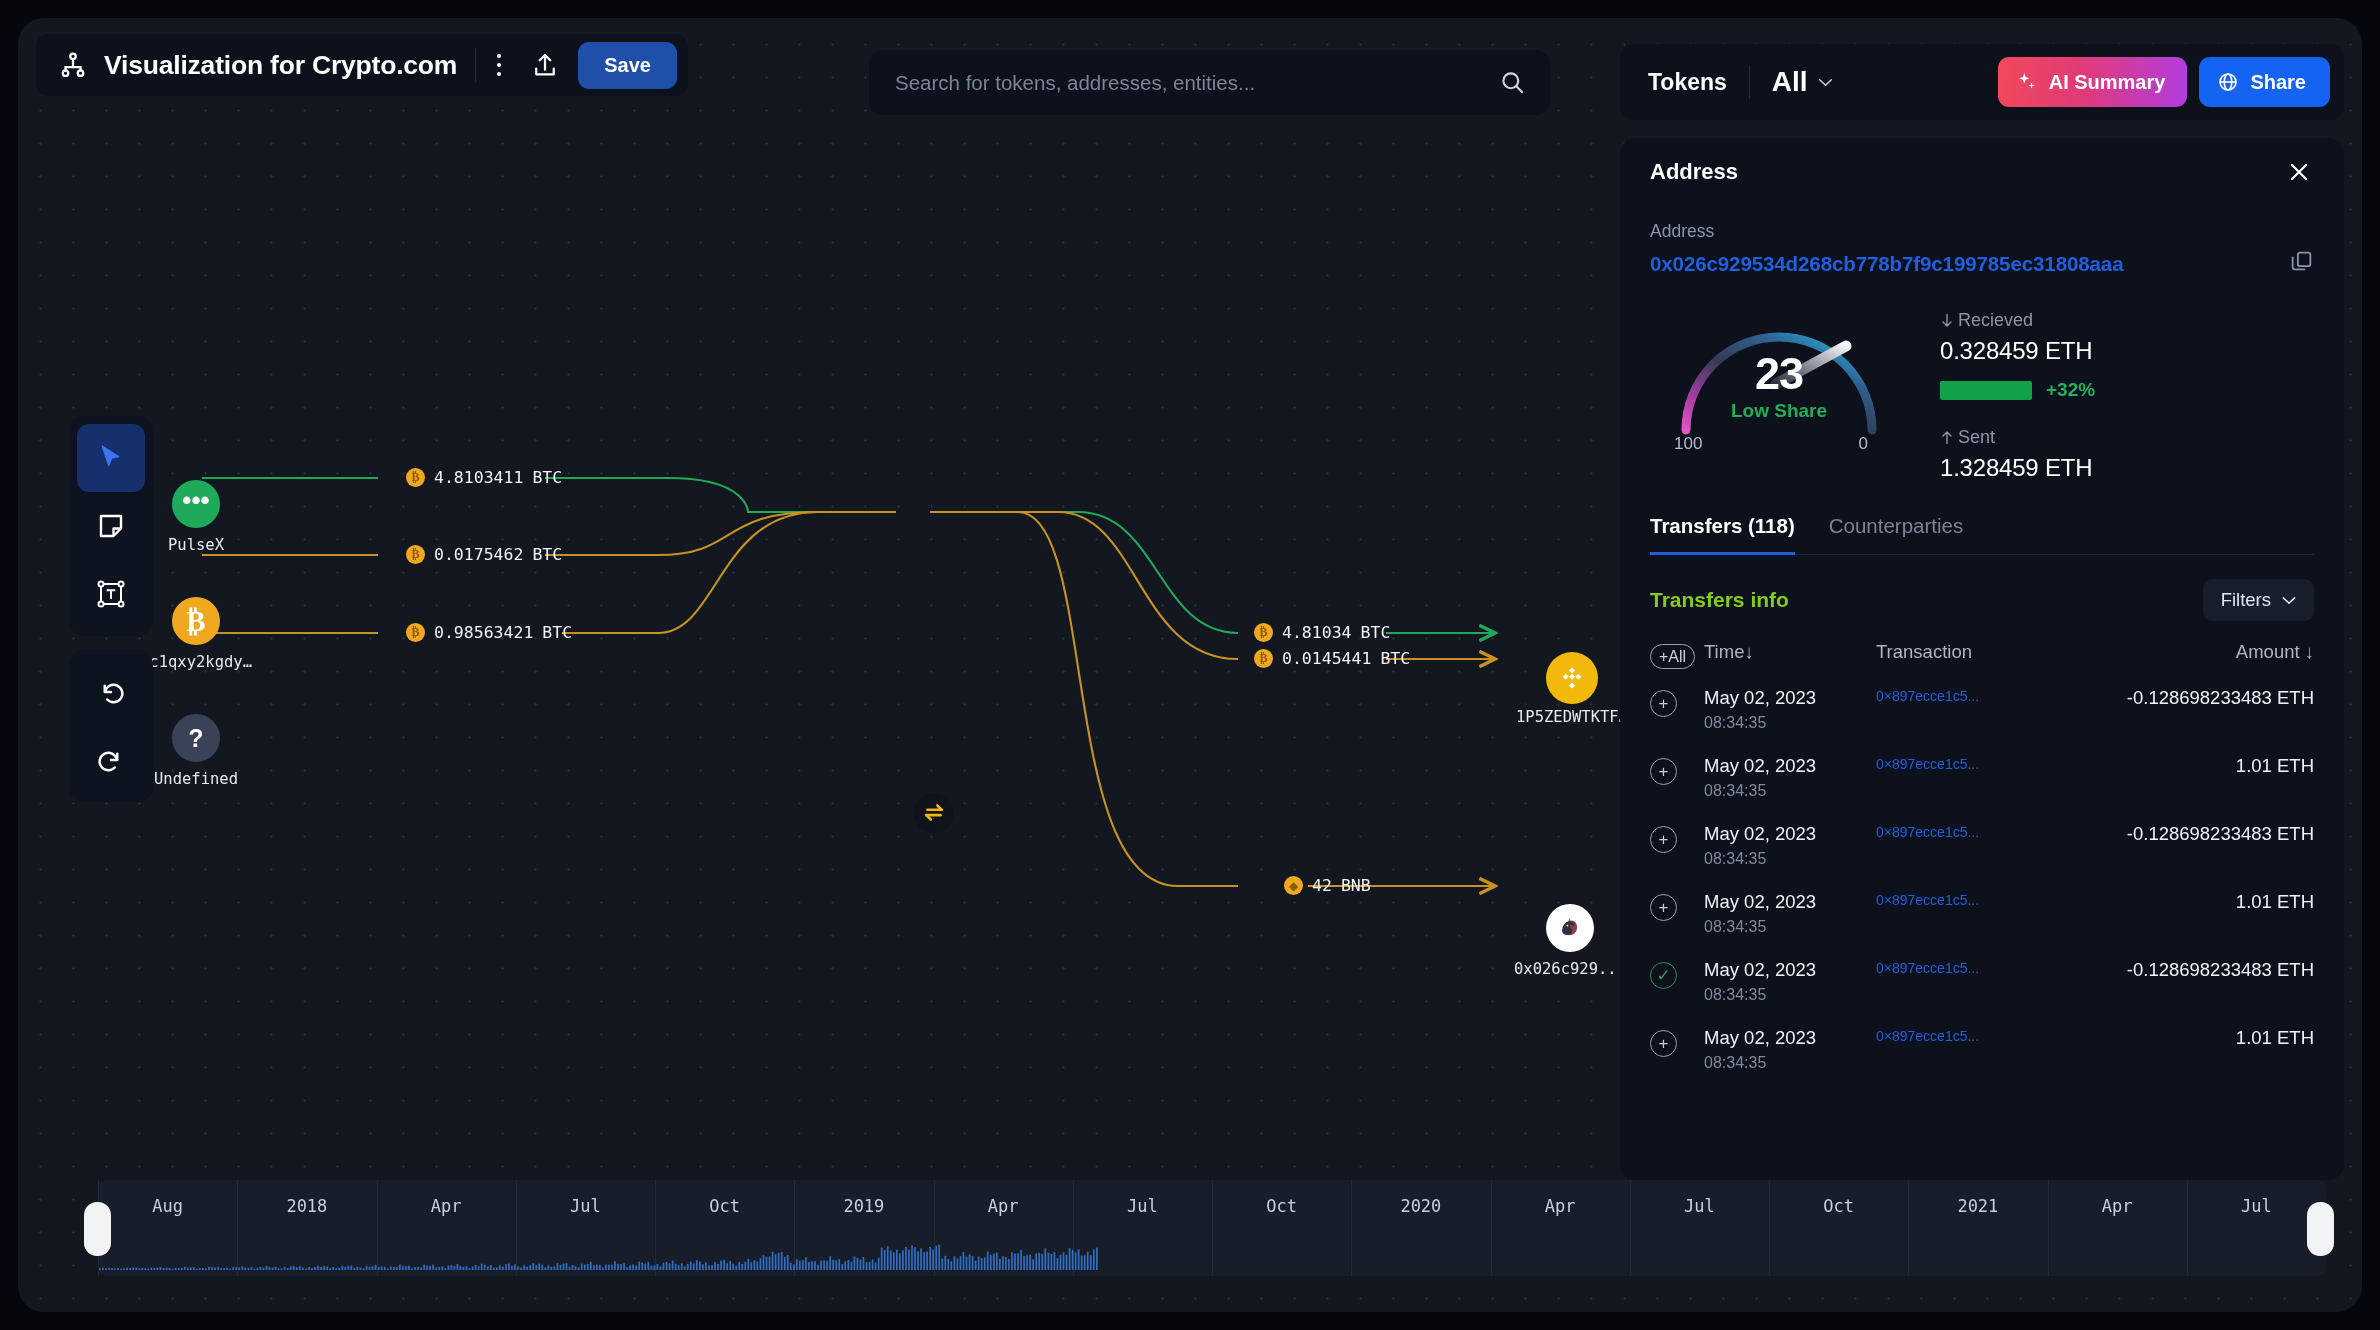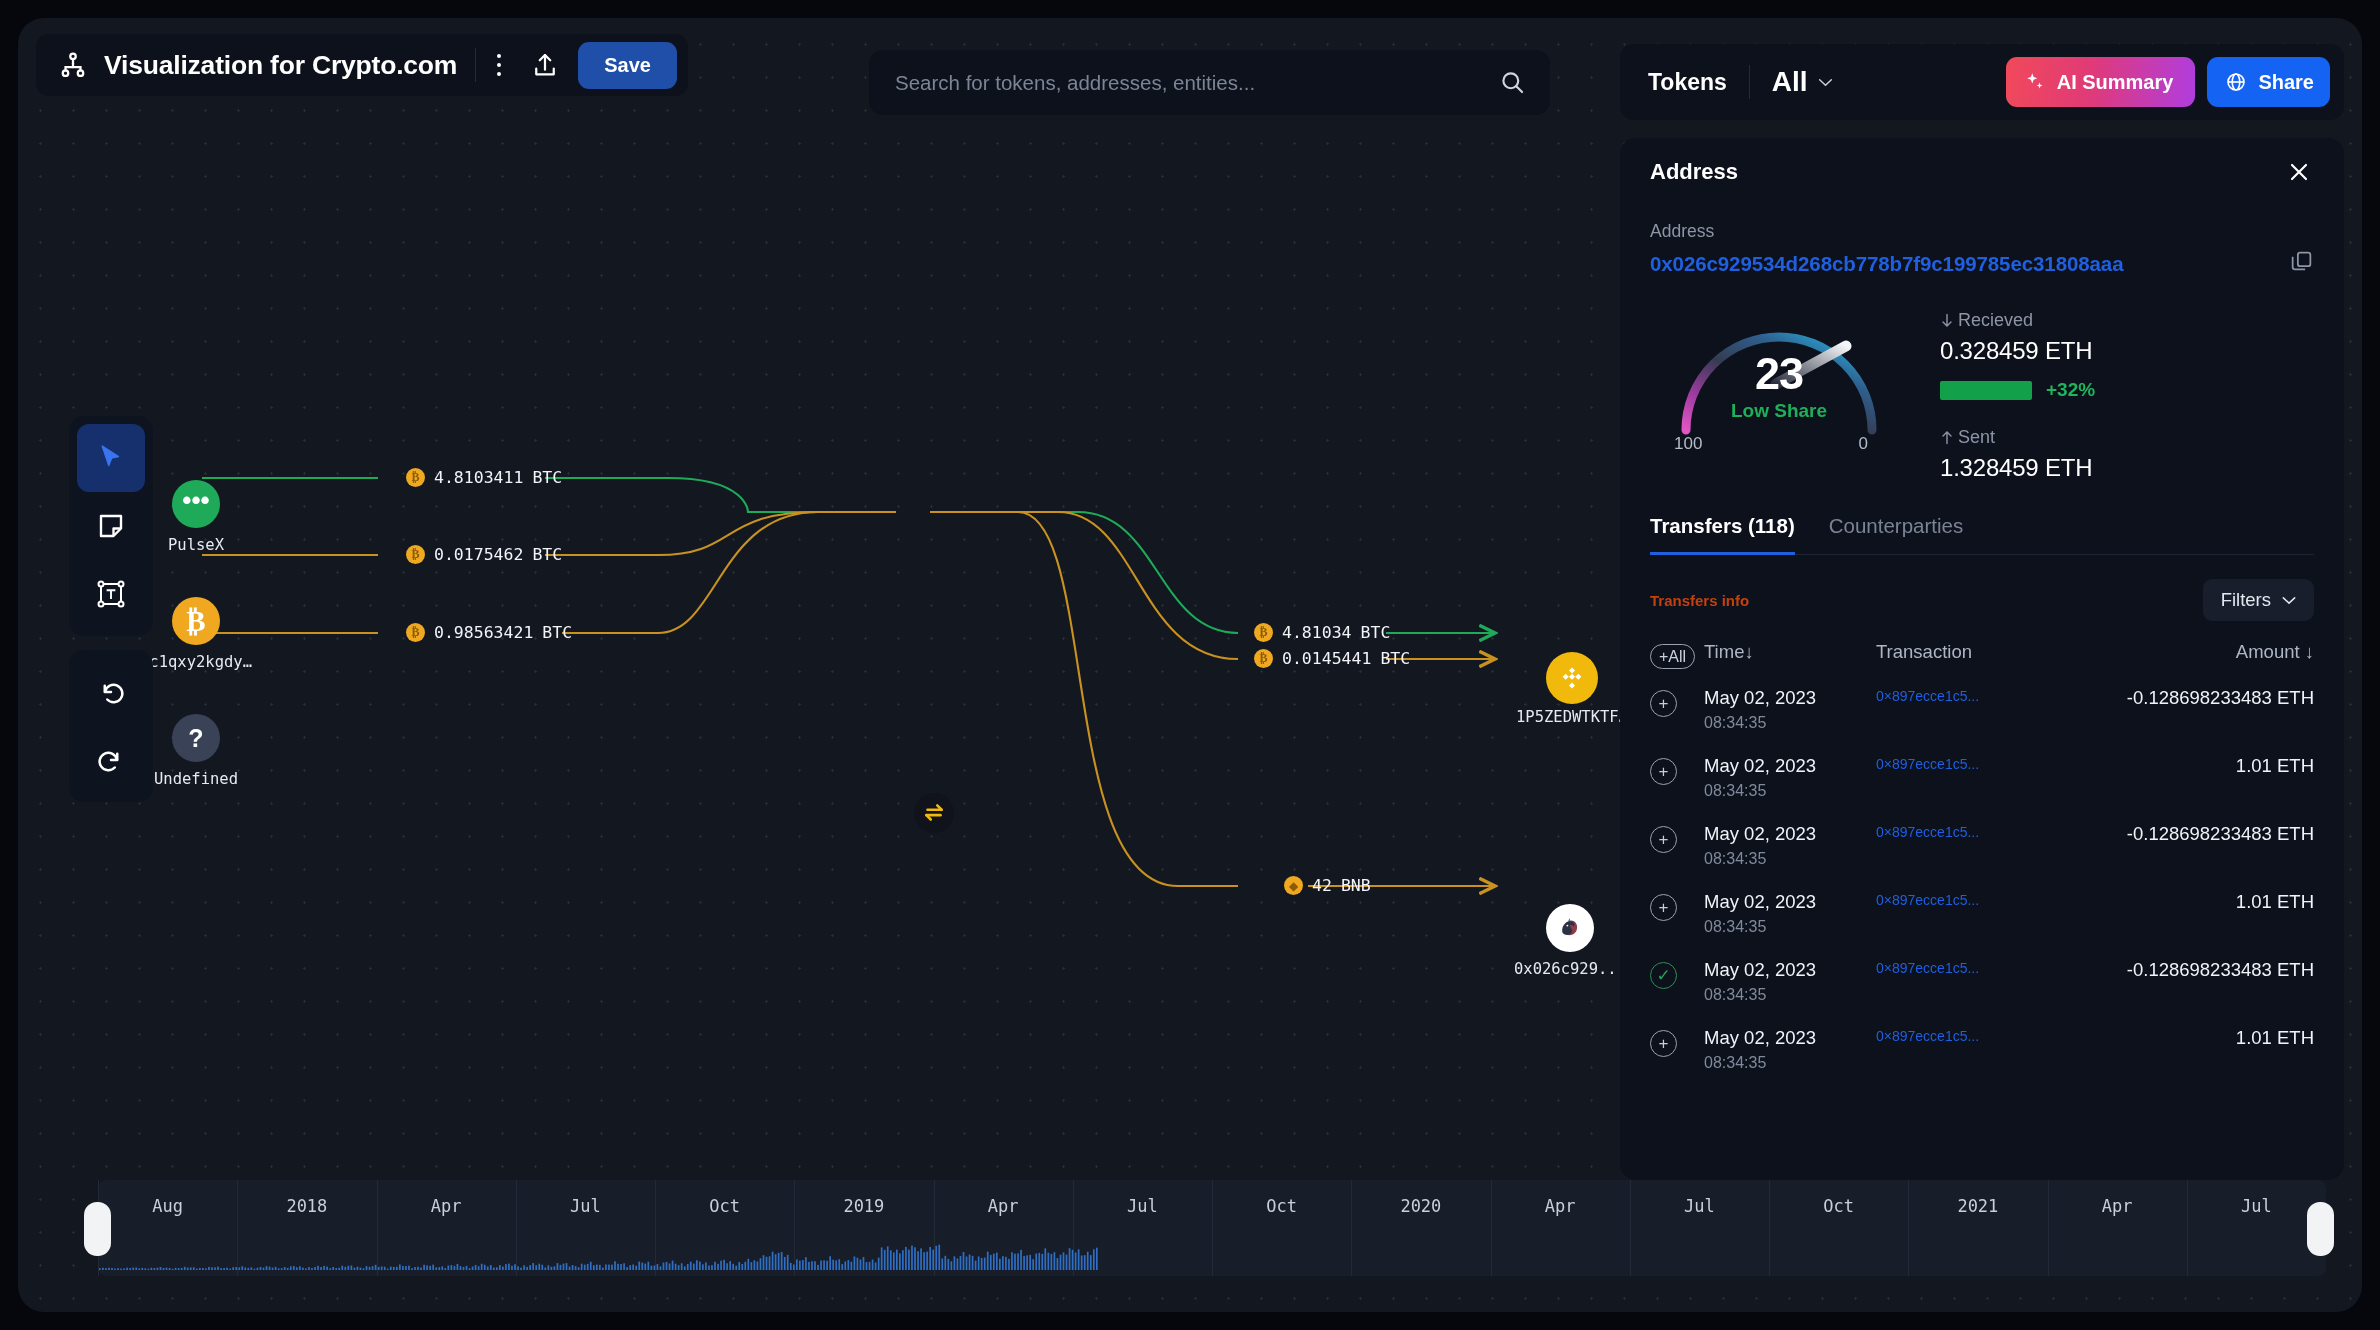--- a/index.html
+++ b/index.html
@@ -78,21 +78,21 @@
     margin-left: auto;
     background: linear-gradient(95deg,#f1495a 0%,#e03a78 45%,#b03de0 100%);
     border: none; color: #fff; font-size: 20px; font-weight: bold;
     border-radius: 11px; height: 50px; padding: 0 22px 0 18px;
     display: flex; align-items: center; gap: 11px; cursor: pointer;
     font-family: inherit;
   }
   #share-btn {
     margin-left: 12px; background: #1463f3; border: none; color: #fff;
     font-size: 20px; font-weight: bold; border-radius: 11px; height: 50px;
-    padding: 0 16px 0 18px; display: flex; align-items: center; gap: 11px;
+    padding: 0 24px 0 18px; display: flex; align-items: center; gap: 11px;
     cursor: pointer; font-family: inherit;
   }
   
   #toolbar { position: absolute; left: 51px; top: 398px; width: 84px; }
   .tool-group { background: #0e1320; border-radius: 15px; padding: 8px; }
   .tool-group + .tool-group { margin-top: 14px; }
   .tool {
     width: 68px; height: 68px; border-radius: 12px;
     display: flex; align-items: center; justify-content: center; cursor: pointer;
   }
@@ -169,21 +169,21 @@
   #recv-pct { font-size: 19px; font-weight: bold; color: #20b45e; }
   #sent-block { margin-top: 26px; }
   
   #tabs { display: flex; gap: 34px; margin-top: 32px; border-bottom: 1px solid #1d2434; flex: 0 0 auto;}
   .tab {
     font-size: 20.5px; color: #7b8396; padding-bottom: 14px;
     cursor: pointer; border-bottom: 3px solid transparent; margin-bottom: -1px;
   }
   .tab.active { color: #fff; font-weight: bold; border-bottom-color: #1f5fe0; }
   #ti-head { display: flex; align-items: center; margin-top: 24px; flex: 0 0 auto; }
-  #ti-head .ttl { font-size: 15px; font-weight: bold; color: #c2410c; }
+  #ti-head .ttl { font-size: 21px; font-weight: bold; color: #84cc16; }
   #filters-btn {
     margin-left: auto; background: #181e2c; border: none; color: #e3e7ef;
     font-size: 18.5px; border-radius: 9px; height: 42px; padding: 0 18px;
     display: flex; align-items: center; gap: 11px; cursor: pointer; font-family: inherit;
   }
   
   #tbl { margin-top: 20px; flex: 1 1 auto; overflow: hidden; }
   .trow { display: flex; align-items: flex-start; }
   #thead { padding-bottom: 6px; }
   #thead .c { font-size: 18.5px; color: #aeb5c3; display: flex; align-items: center; gap: 5px;}

